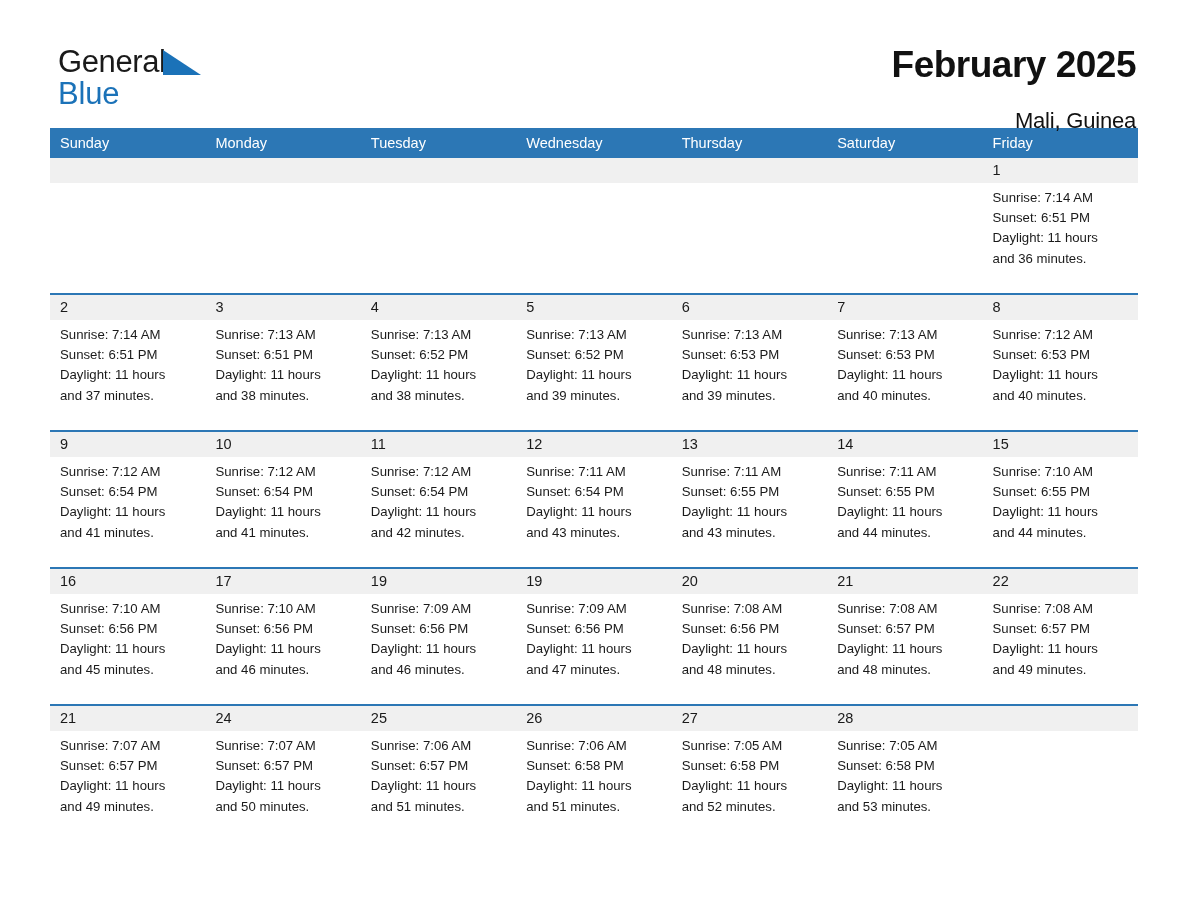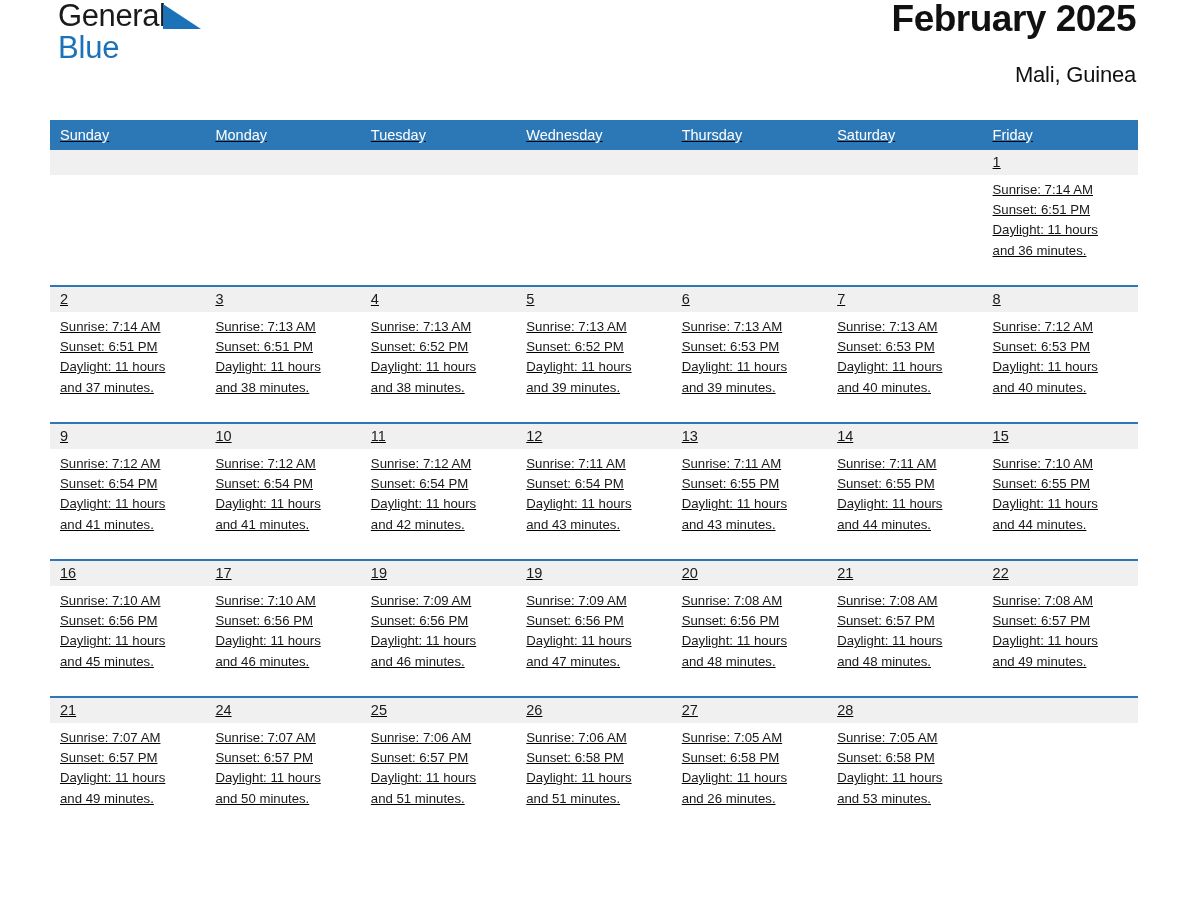--- a/index.html
+++ b/index.html
@@ -20,20 +20,21 @@
     height: 918px;
     box-sizing: border-box;
     padding: 0 50px;
   }
 
   
   .masthead {
     display: flex;
     align-items: flex-start;
     justify-content: space-between;
+    padding-top: 46px;
     height: 104px;
     box-sizing: border-box;
   }
   .brand {
     position: relative;
     width: 200px;
     padding-left: 8px;
   }
   .brand-row1 {
     display: flex;
@@ -75,23 +76,22 @@
   .cal-location {
     font-size: 22px;
     font-weight: 400;
     color: #111111;
     margin-top: 23px;
     letter-spacing: -0.2px;
   }
 
   
   .calendar {
-    margin-top: 16px;
+    margin-top: 24px;
     width: 1088px;
-    text-decoration: underline;
   }
   .weekdays {
     display: grid;
     grid-template-columns: repeat(7, 1fr);
     background: #2c77b5;
     height: 30px;
   }
   .weekday {
     color: #ffffff;
     font-size: 14.5px;
@@ -394,21 +394,21 @@
             <div class="daycell">
               <div class="info-line">Sunrise: 7:06 AM</div>
               <div class="info-line">Sunset: 6:58 PM</div>
               <div class="info-line">Daylight: 11 hours</div>
               <div class="info-line">and 51 minutes.</div>
             </div>
             <div class="daycell">
               <div class="info-line">Sunrise: 7:05 AM</div>
               <div class="info-line">Sunset: 6:58 PM</div>
               <div class="info-line">Daylight: 11 hours</div>
-              <div class="info-line">and 26 minutes.</div>
+              <div class="info-line">and 52 minutes.</div>
             </div>
             <div class="daycell">
               <div class="info-line">Sunrise: 7:05 AM</div>
               <div class="info-line">Sunset: 6:58 PM</div>
               <div class="info-line">Daylight: 11 hours</div>
               <div class="info-line">and 53 minutes.</div>
             </div>
             <div class="daycell empty-cell"></div>
           </div>
         </div>

